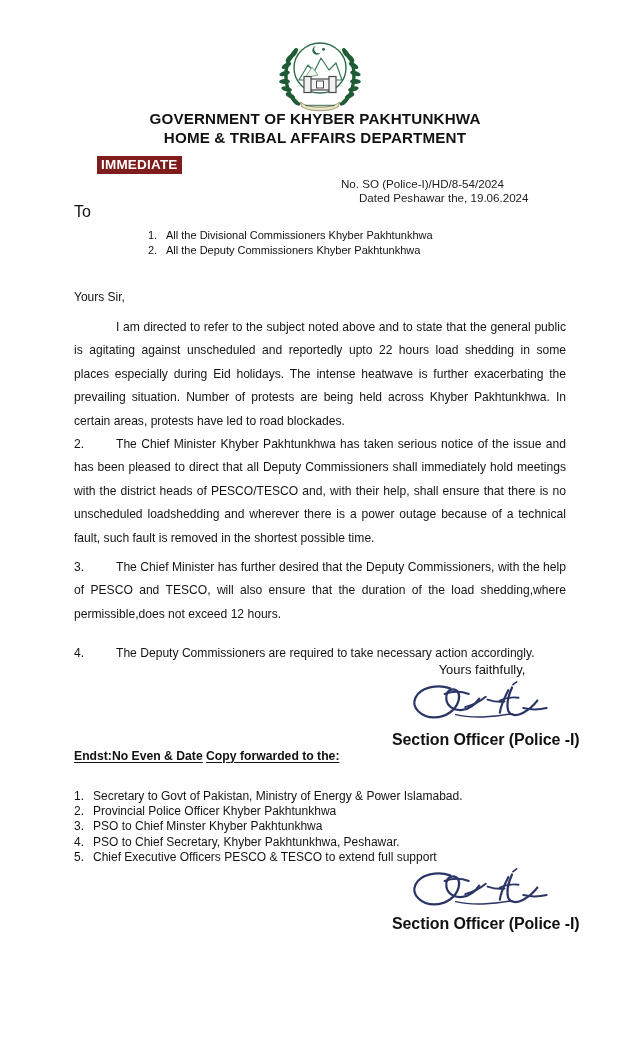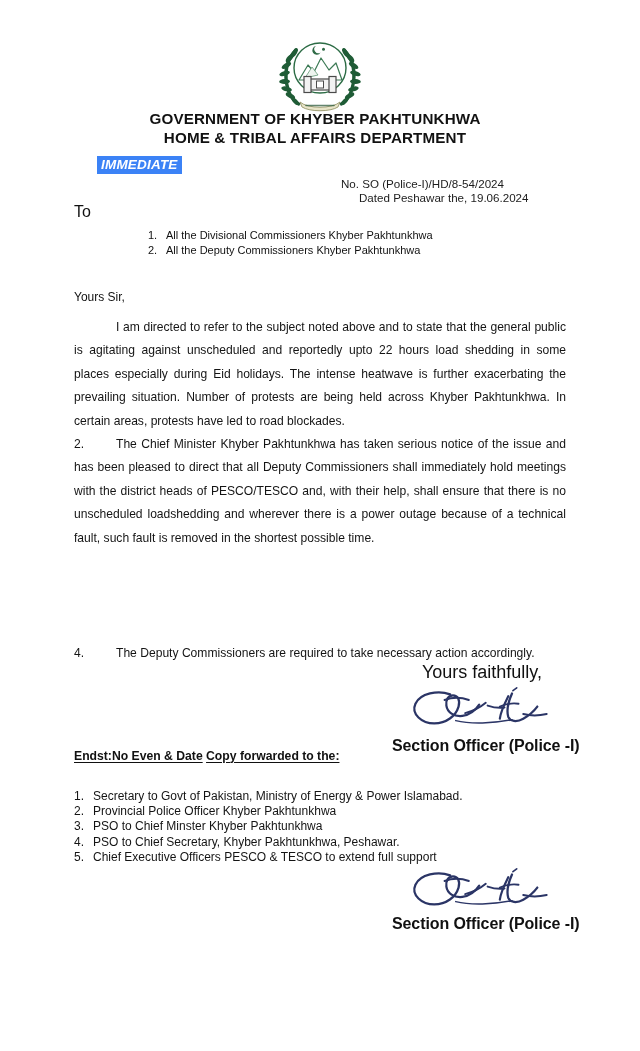--- a/index.html
+++ b/index.html
@@ -49,28 +49,27 @@
     letter-spacing: 0.15px;
     line-height: 19px;
     white-space: nowrap;
   }
 
   
   .immediate {
     position: absolute;
     top: 156px;
     left: 97px;
-    background: #3b82f6;
+    background: #7f1d1d;
     color: #ffffff;
     font-size: 13.5px;
     font-weight: bold;
     letter-spacing: 0.2px;
     padding: 1px 4px 2px 4px;
     line-height: 15px;
-    font-style: italic;
   }
 
   
   .refblock {
     position: absolute;
     top: 177px;
     left: 341px;
     font-size: 11.6px;
     line-height: 13.6px;
     color: #1c1c1c;
@@ -147,21 +146,21 @@
   }
 
   
   .sign-block {
     position: absolute;
     text-align: center;
   }
   #sign-1 { top: 662px; left: 392px; width: 180px; }
   #sign-2 { top: 866px; left: 392px; width: 180px; }
   .yours {
-    font-size: 18px;
+    font-size: 13px;
     margin-bottom: 2px;
   }
   .sig-img { display: block; margin: 0 auto; }
   .sig-title {
     font-size: 16px;
     font-weight: bold;
     white-space: nowrap;
     letter-spacing: -0.1px;
   }
   #sign-1 .sig-title { margin-top: 3px; }
@@ -278,20 +277,23 @@
   <div class="dear-sir">Yours Sir,</div>
 
   <div class="body-block" id="para-1">
     <span class="lead">I am directed to refer to the subject noted above and to state that the general public is agitating against unscheduled and reportedly upto 22 hours load shedding in some places especially during Eid holidays. The intense heatwave is further exacerbating the prevailing situation. Number of protests are being held across Khyber Pakhtunkhwa. In certain areas, protests have led to road blockades.</span>
   </div>
 
   <div class="body-block" id="para-2">
     <span class="pnum">2.</span><span>The Chief Minister Khyber Pakhtunkhwa has taken serious notice of the issue and has been pleased to direct that all Deputy Commissioners shall immediately hold meetings with the district heads of PESCO/TESCO and, with their help, shall ensure that there is no unscheduled loadshedding and wherever there is a power outage because of a technical fault, such fault is removed in the shortest possible time.</span>
   </div>
 
+  <div class="body-block" id="para-3">
+    <span class="pnum">3.</span><span>The Chief Minister has further desired that the Deputy Commissioners, with the help of PESCO and TESCO, will also ensure that the duration of the load shedding,where permissible,does not exceed 12 hours.</span>
+  </div>
 
   <div class="body-block" id="para-4">
     <span class="pnum">4.</span><span>The Deputy Commissioners are required to take necessary action accordingly.</span>
   </div>
 
   <div class="sign-block" id="sign-1">
     <div class="yours">Yours faithfully,</div>
     <span class="sig-img">
       <svg viewBox="0 0 160 48" width="150" height="45" aria-hidden="true">
         <g fill="none" stroke="#2b3566" stroke-linecap="round" stroke-linejoin="round">

